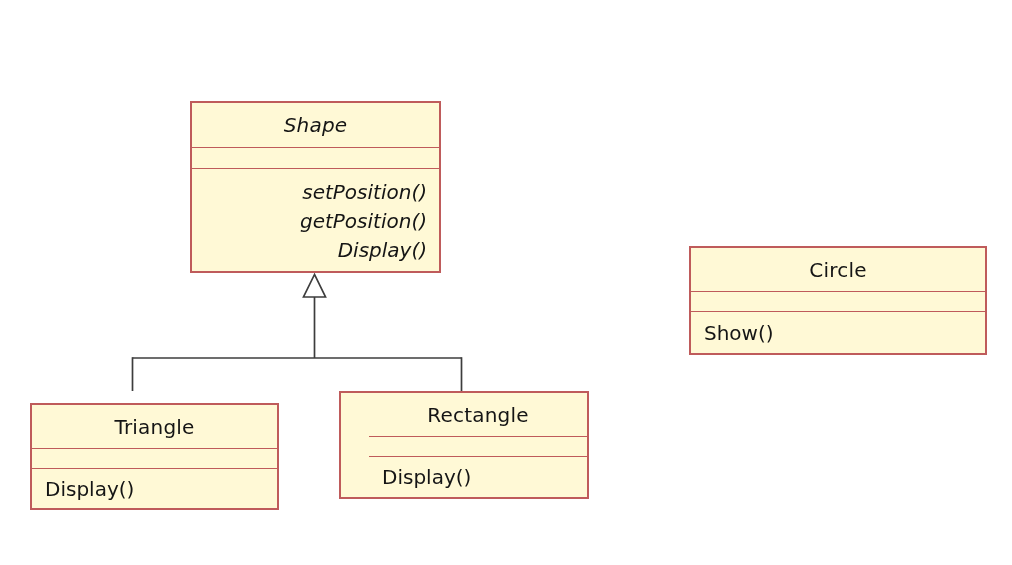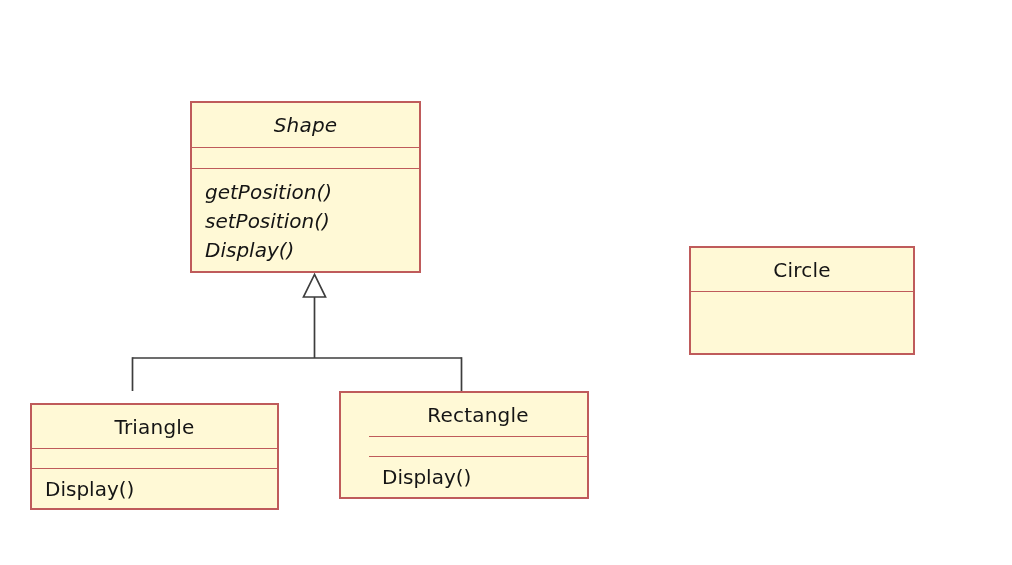--- a/index.html
+++ b/index.html
@@ -47,30 +47,30 @@
   .compartment-methods {
     box-sizing: border-box;
     border-top: 1.5px solid var(--box-stroke, #BF5B5B);
     font-size: 20px;
   }
   .abstract .compartment-title,
   .abstract .compartment-methods {
     font-style: italic;
   }
   
-  #box-shape   { left: 190px; top: 101px; width: 231px; height: 172px; }
+  #box-shape   { left: 190px; top: 101px; width: 251px; height: 172px; text-align: right; }
   #box-shape .compartment-title   { height: 44px; }
   #box-shape .compartment-attrs   { height: 21px; }
   #box-shape .compartment-methods { flex: 1; padding: 9px 12px 0 13px; line-height: 29px; }
   
   #box-triangle { left: 30px; top: 391px; width: 249px; height: 107px; margin-top: 12px; }
   
   #box-rectangle { left: 339px; top: 391px; width: 250px; height: 108px; padding-left: 28px; }
   
-  #box-circle { left: 689px; top: 246px; width: 226px; height: 109px; }
+  #box-circle { left: 689px; top: 246px; width: 298px; height: 109px; }
   .small-box .compartment-title   { height: 43px; }
   .small-box .compartment-attrs   { height: 20px; }
   .small-box .compartment-methods {
     flex: 1;
     display: flex;
     align-items: center;
     padding-left: 13px;
   }
   .method-line { white-space: pre; }
 </style>
@@ -89,22 +89,22 @@
 
     <line x1="461.5" y1="357.2" x2="461.5" y2="391" stroke="#3d3d3d" stroke-width="1.7"></line>
 
     <polygon points="314.5,274.5 303.5,297 325.5,297" fill="#ffffff" stroke="#3d3d3d" stroke-width="1.7" stroke-linejoin="miter"></polygon>
   </svg>
 
   <div class="class-box abstract" id="box-shape">
     <div class="compartment-title">Shape</div>
     <div class="compartment-attrs"></div>
     <div class="compartment-methods">
+      <div class="method-line">setPosition()</div>
       <div class="method-line">getPosition()</div>
-      <div class="method-line">setPosition()</div>
       <div class="method-line">Display()</div>
     </div>
   </div>
 
   <div class="class-box small-box" id="box-triangle">
     <div class="compartment-title">Triangle</div>
     <div class="compartment-attrs"></div>
     <div class="compartment-methods">
       <div class="method-line">Display()</div>
     </div>
@@ -114,15 +114,18 @@
     <div class="compartment-title">Rectangle</div>
     <div class="compartment-attrs"></div>
     <div class="compartment-methods">
       <div class="method-line">Display()</div>
     </div>
   </div>
 
   <div class="class-box small-box" id="box-circle">
     <div class="compartment-title">Circle</div>
     <div class="compartment-attrs"></div>
+    <div class="compartment-methods">
+      <div class="method-line">Show()</div>
+    </div>
   </div>
 
 </div>
 
 </body></html>

